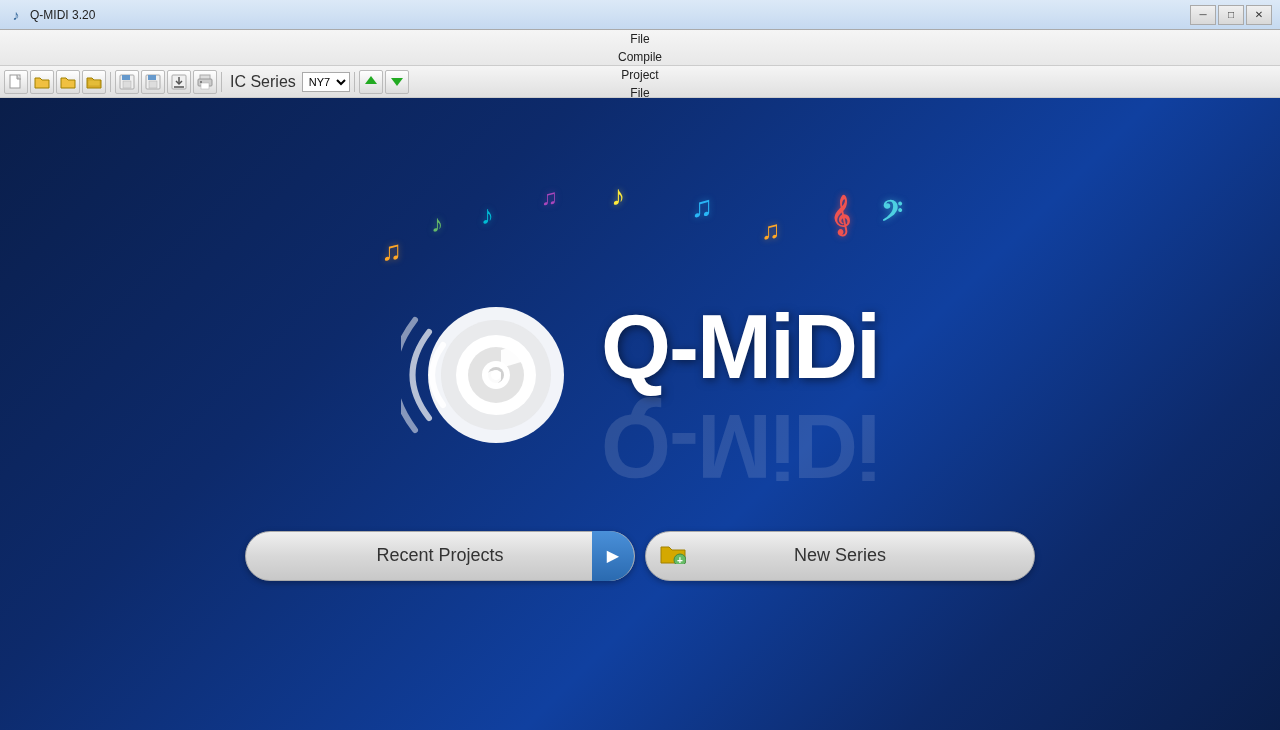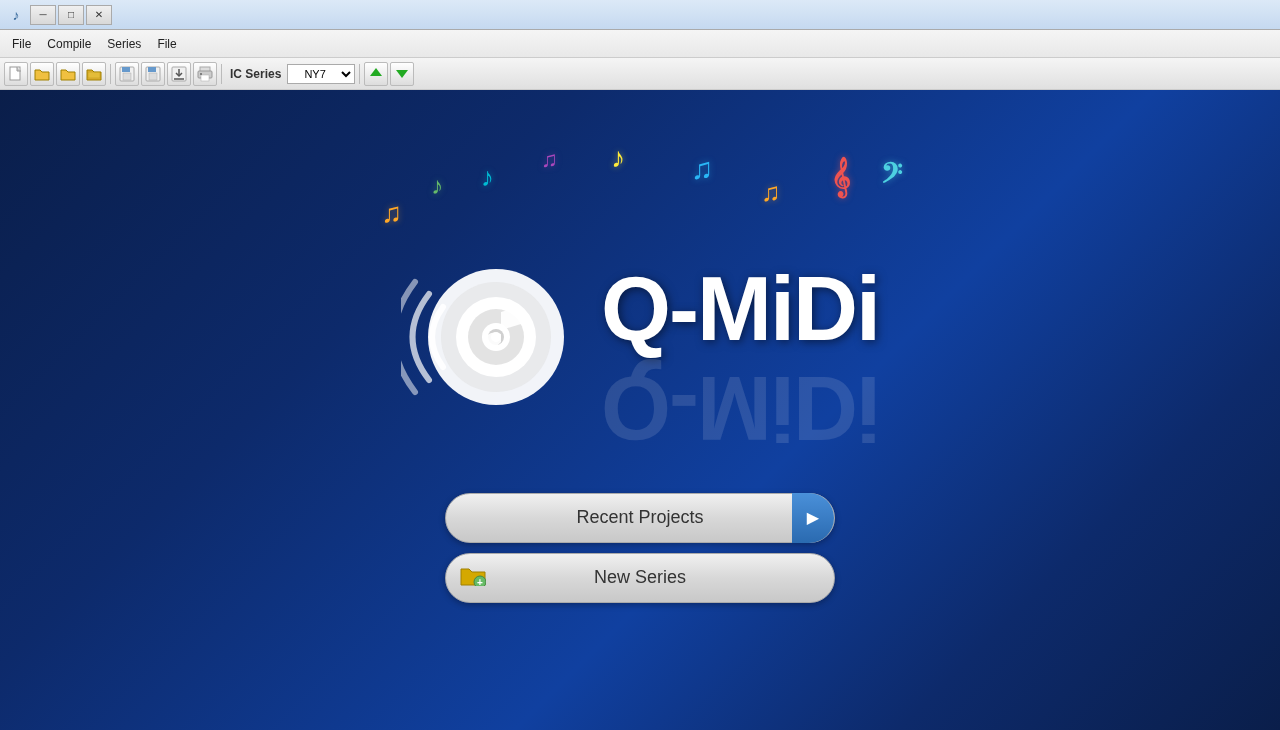--- a/index.html
+++ b/index.html
@@ -48,26 +48,27 @@
       display: flex;
       align-items: center;
       justify-content: center;
       cursor: pointer;
       font-size: 10px;
       color: #333;
     }
 
     
     #menu-bar {
-      height: 28px;
+      height: 36px;
       background: linear-gradient(to bottom, #f5f5f5 0%, #e8e8e8 100%);
       display: flex;
       align-items: center;
       padding: 0 4px;
       border-bottom: 1px solid #ccc;
+      flex-direction: column;
     }
     .menu-item {
       padding: 2px 8px;
       font-size: 12px;
       color: #222;
       cursor: pointer;
     }
 
     
     #toolbar {
@@ -91,31 +92,30 @@
       font-size: 12px;
       border-radius: 2px;
     }
     .tb-separator {
       width: 1px;
       height: 20px;
       background: #bbb;
       margin: 0 2px;
     }
     .ic-series-label {
-      font-size: 12px;
+      font-size: 16px;
       color: #333;
       margin: 0 4px;
-      font-weight: bold;
     }
     .ic-series-select {
       height: 20px;
       font-size: 11px;
       border: 1px solid #aaa;
       background: white;
-      padding: 0 12px;
+      padding: 0 2px;
     }
 
     
     #main {
       width: 1280px;
       height: calc(730px - 30px - 24px - 32px);
       background: linear-gradient(135deg, #0a1e4a 0%, #0d2a6b 30%, #1040a0 60%, #0d2a6b 80%, #0a1e4a 100%);
       display: flex;
       flex-direction: column;
       align-items: center;
@@ -174,21 +174,21 @@
       font-weight: bold;
       color: white;
       letter-spacing: -2px;
       text-shadow: 2px 2px 10px rgba(0,0,0,0.5);
       font-family: Arial, sans-serif;
     }
 
     
     #buttons-area {
       display: flex;
-      flex-direction: column;
+      flex-direction: row;
       gap: 10px;
       align-items: center;
     }
 
     .action-btn {
       width: 390px;
       height: 50px;
       background: linear-gradient(to bottom, #f0f0f0 0%, #d8d8d8 50%, #c8c8c8 100%);
       border: 1px solid #aaa;
       border-radius: 25px;
@@ -224,31 +224,32 @@
       justify-content: center;
       color: white;
       font-size: 16px;
     }
   </style>
 </head>
 <body>
 
 <div id="title-bar">
   <div id="title-icon">♪</div>
+  <div id="title-text">Q-MIDI 3.20</div>
   <div id="window-controls">
     <div class="win-btn">─</div>
     <div class="win-btn">□</div>
     <div class="win-btn" id="close-btn">✕</div>
   </div>
 </div>
 
 <div id="menu-bar">
   <div class="menu-item">File</div>
   <div class="menu-item">Compile</div>
-  <div class="menu-item">Series</div>
+  <div class="menu-item">Project</div>
   <div class="menu-item">File</div>
 </div>
 
 <div id="toolbar">
   <div class="tb-btn">
     <svg width="16" height="16" viewBox="0 0 16 16">
         <rect x="2" y="1" width="10" height="13" fill="#fff" stroke="#999" stroke-width="1"></rect>
         <polyline points="9,1 9,5 13,5" fill="#ccc" stroke="#999" stroke-width="1"></polyline>
       </svg>
   </div>

